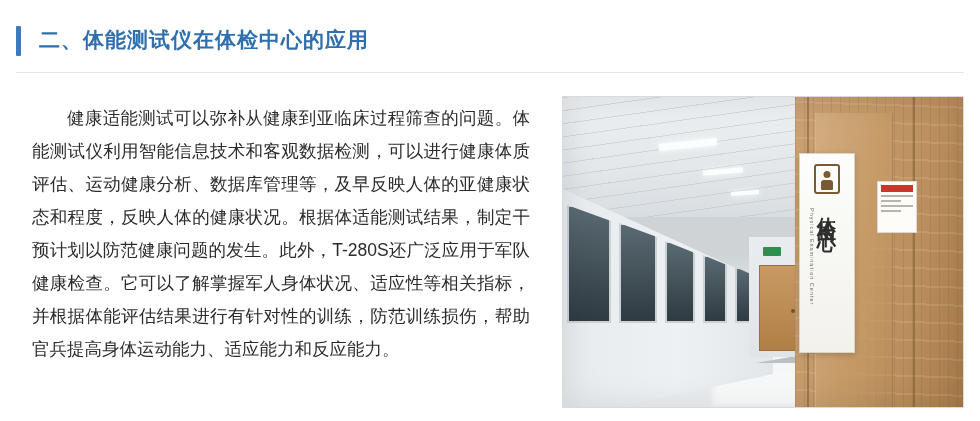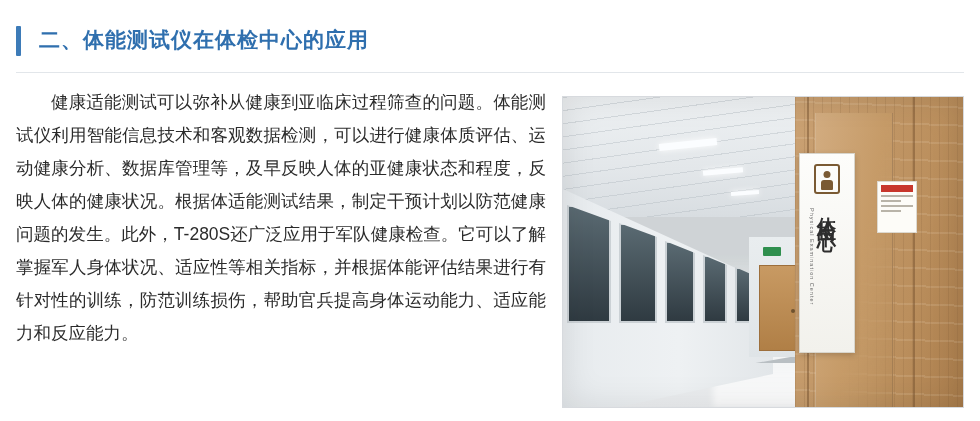--- a/index.html
+++ b/index.html
@@ -57,21 +57,21 @@
     left: 16px;
     top: 86px;
     width: 530px;
     font-size: 17.5px;
     line-height: 33px;
     color: #2b2b2b;
     text-align: justify;
     text-justify: inter-ideograph;
   }
   .article p {
-    margin: 0;
+    margin: 16px;
     text-indent: 2em;
   }
 
   
   .photo {
     position: absolute;
     left: 562px;
     top: 96px;
     width: 402px;
     height: 312px;

